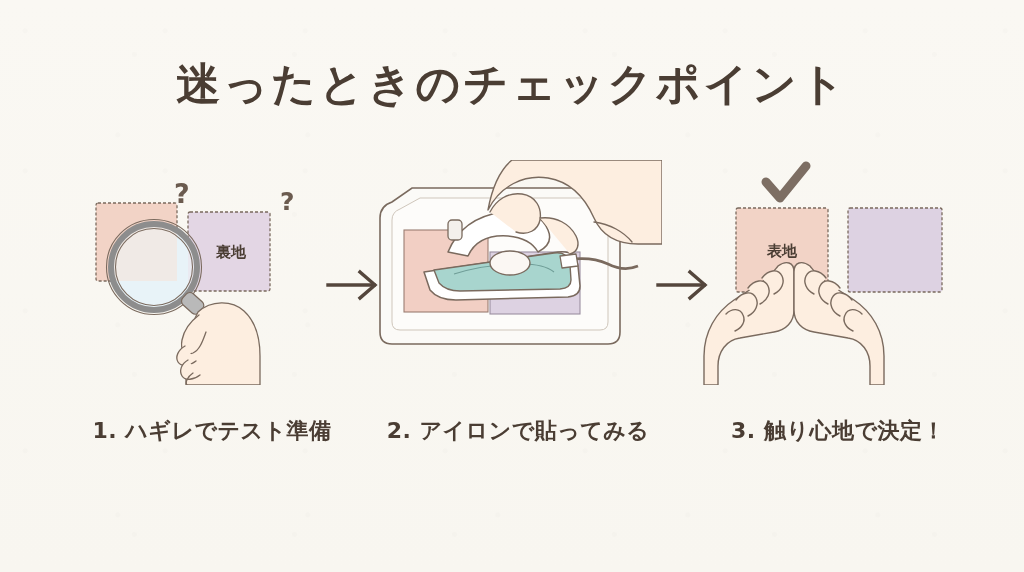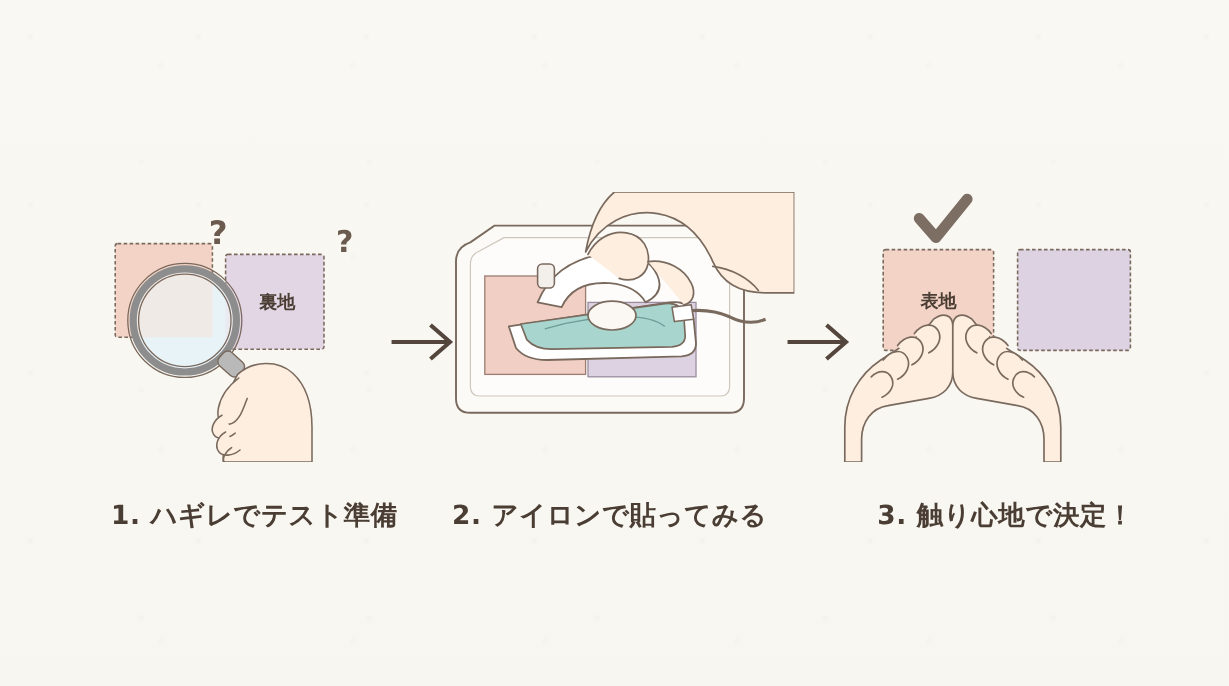--- a/index.html
+++ b/index.html
@@ -76,21 +76,21 @@
     width: 320px;
     text-align: center;
     font-size: 22px;
     color: #4a3d33;
     font-weight: 700;
     letter-spacing: 0.5px;
     font-family: "DejaVu Sans", "Liberation Sans", sans-serif;
     line-height: 1.2;
   }
   #caption-1 { left: 52px; }
-  #caption-2 { left: 348px; }
+  #caption-2 { left: 358px; }
   #caption-3 { left: 678px; }
 
   .swatch-label {
     font-family: "DejaVu Sans", "Liberation Sans", sans-serif;
     font-size: 15px;
     font-weight: 700;
     fill: #4a3d33;
   }
   .qmark {
     font-family: "DejaVu Sans", "Liberation Sans", sans-serif;
@@ -98,20 +98,21 @@
     fill: #6b5b4f;
   }
 </style>
 </head>
 <body>
 
 <div id="paper-texture"></div>
 
 <div id="stage">
 
+  <div id="page-title">迷ったときのチェックポイント</div>
 
   <div class="panel" id="panel-1">
     <svg class="panel-svg" viewBox="0 0 300 225" xmlns="http://www.w3.org/2000/svg">
       <defs>
         <clipPath id="lensClip">
             <circle cx="106" cy="107" r="43"></circle>
           </clipPath>
       </defs>
 
       <g>

